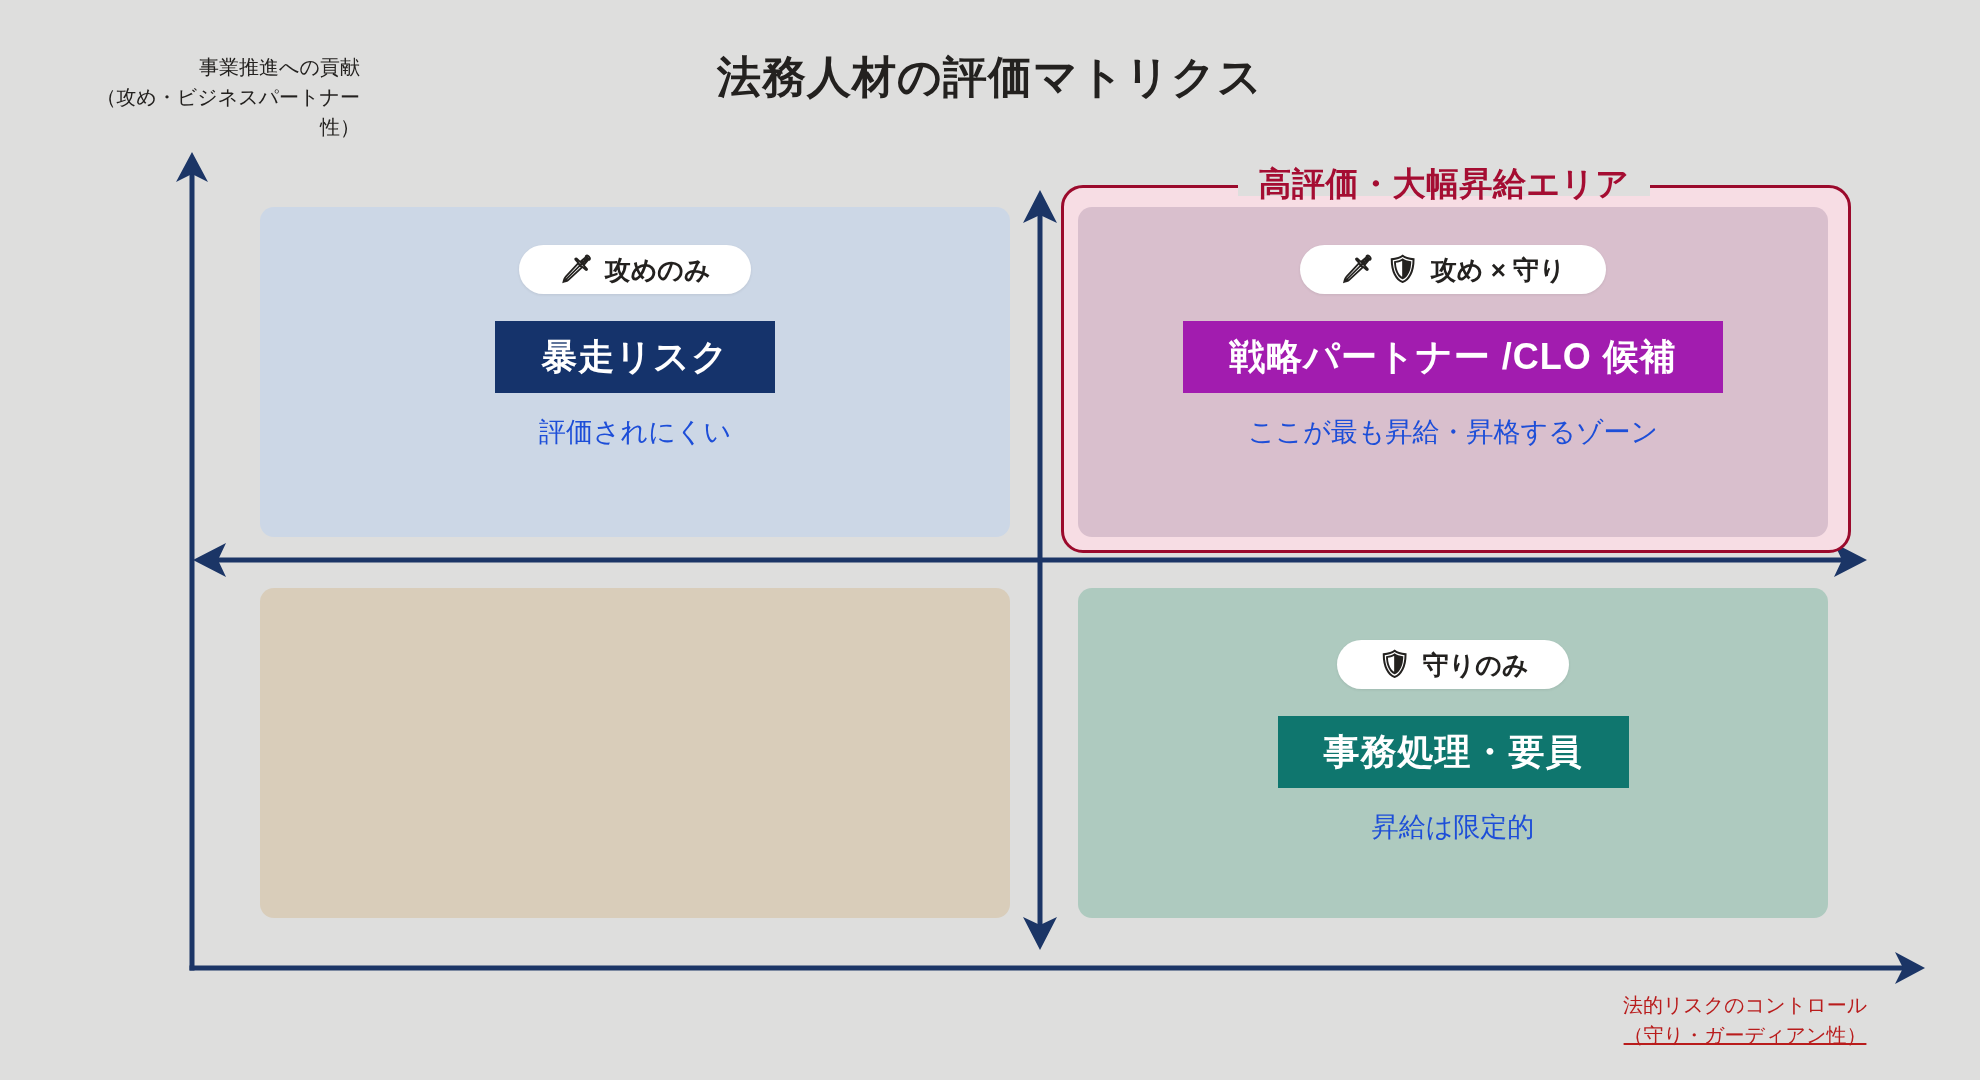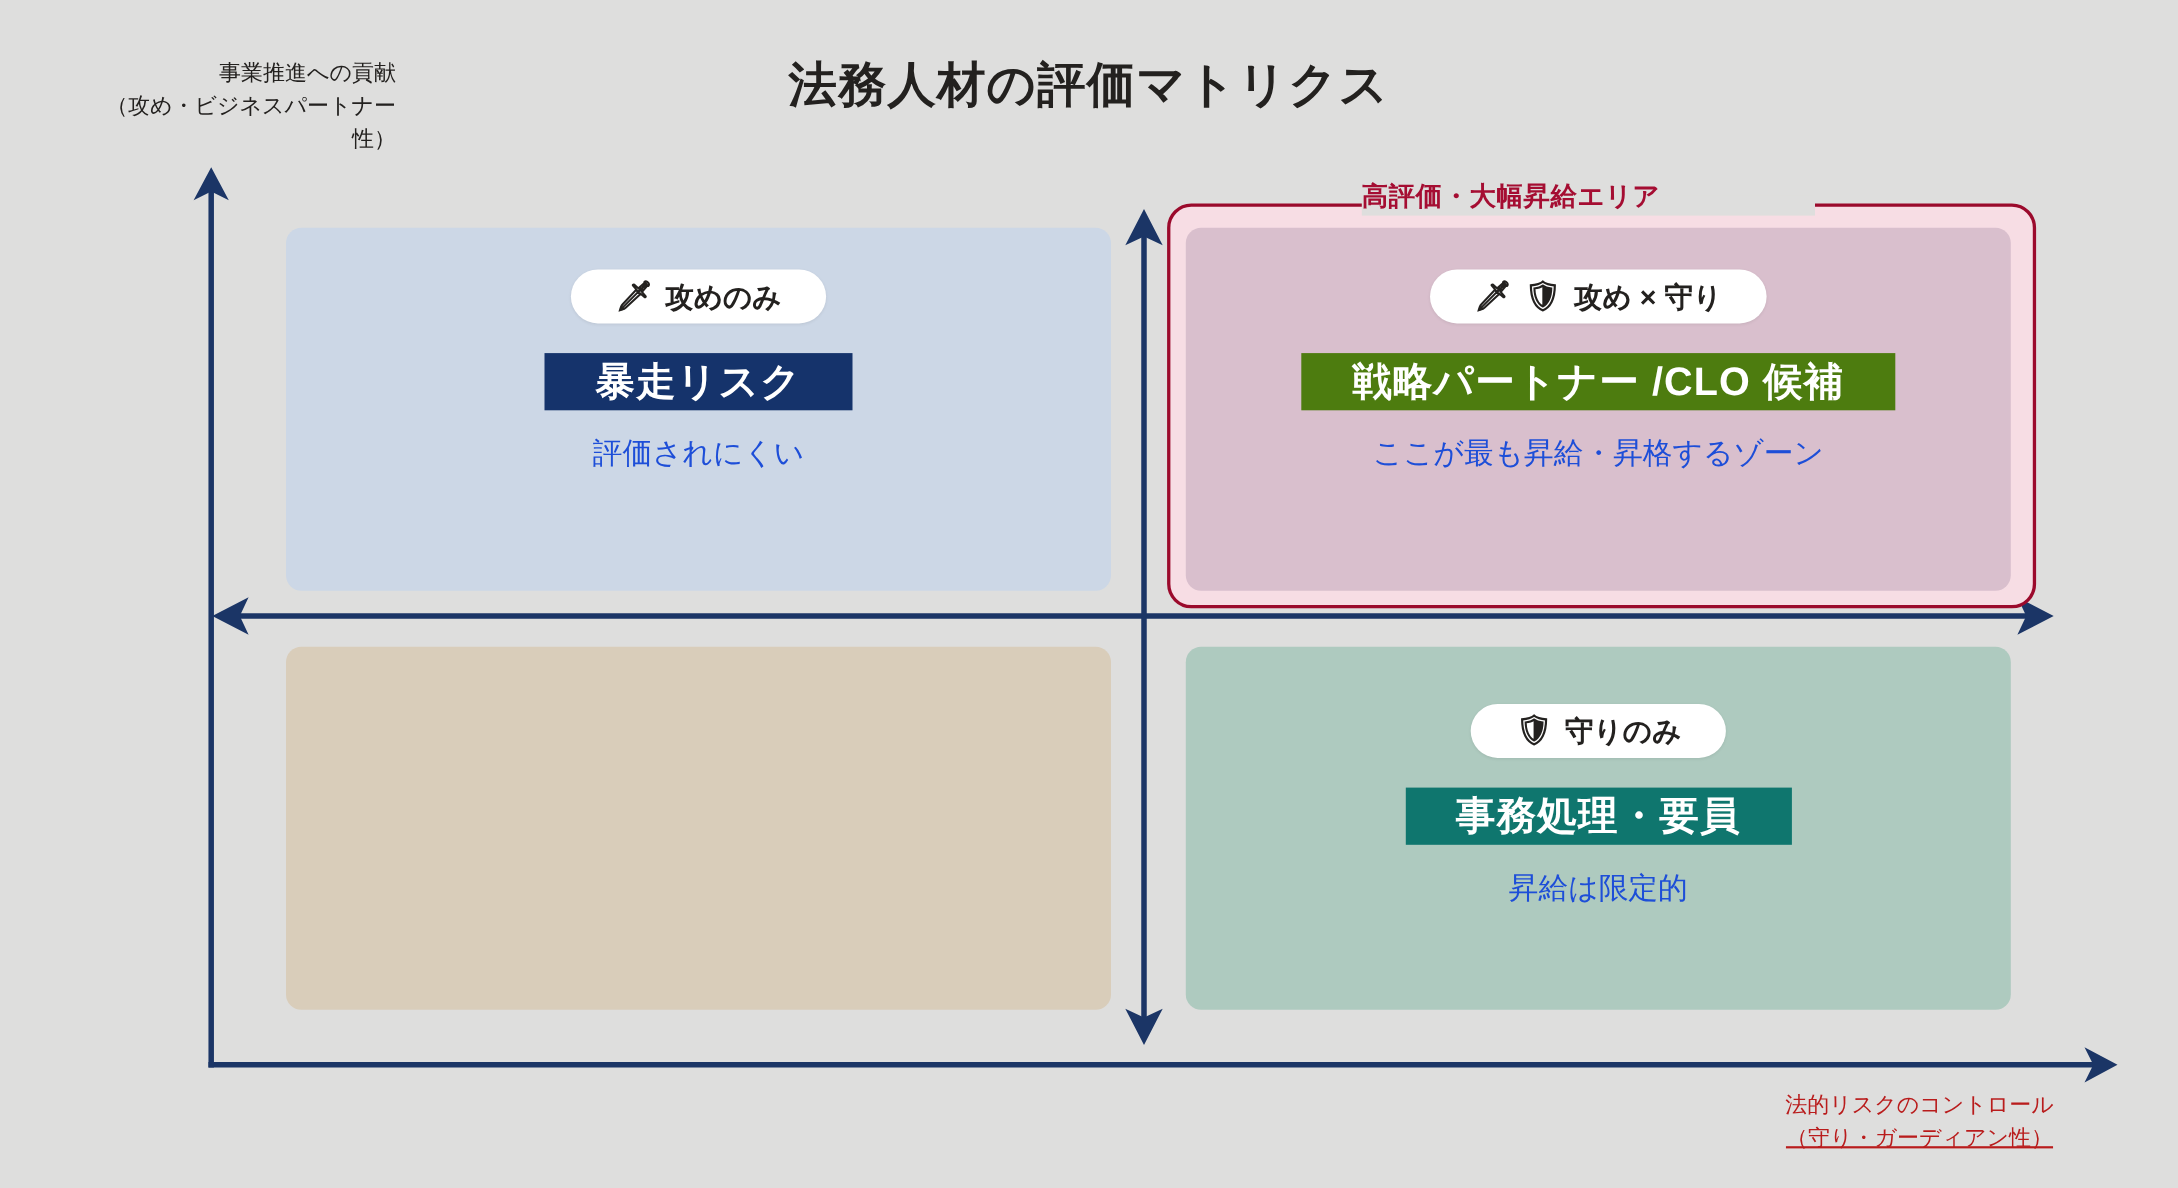--- a/index.html
+++ b/index.html
@@ -118,21 +118,22 @@
     width: 412px;
     height: 18px;
     background: #dededd;
     z-index: 2;
   }
   .highlight-label {
     position: absolute;
     left: 1238px;
     top: 162px;
     width: 412px;
-    font-size: 24px;
+    text-align: center;
+    font-size: 33px;
     font-weight: 700;
     color: #a50d32;
     letter-spacing: 0.5px;
     z-index: 3;
     white-space: nowrap;
   }
 
   
   .quad-content {
     position: absolute;
@@ -161,30 +162,30 @@
   }
   .pill .emoji {
     font-size: 27px;
     line-height: 1;
     display: inline-block;
   }
 
   .label-bar {
     display: inline-block;
     margin-top: 27px;
-    padding: 4px 46px;
+    padding: 14px 46px;
     font-size: 36px;
     font-weight: 700;
     color: #ffffff;
     letter-spacing: 1px;
     line-height: 1.22;
     white-space: nowrap;
   }
   .bar-navy    { background: #15336b; }
-  .bar-crimson { background: #4d7c0f; }
+  .bar-crimson { background: #a21caf; }
   .bar-teal    { background: #0f766e; }
 
   .sub-caption {
     margin-top: 22px;
     font-size: 27px;
     color: #1d4ed8;
     line-height: 1.3;
     white-space: nowrap;
   }
 </style>

